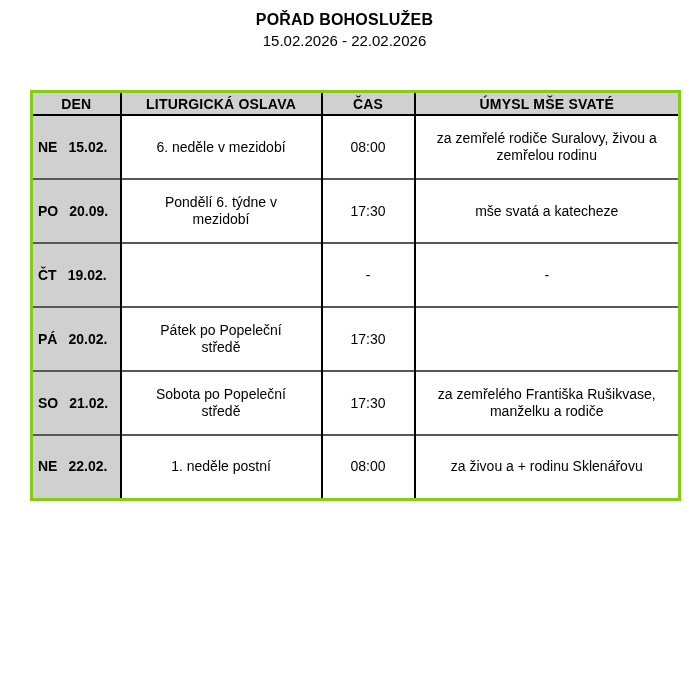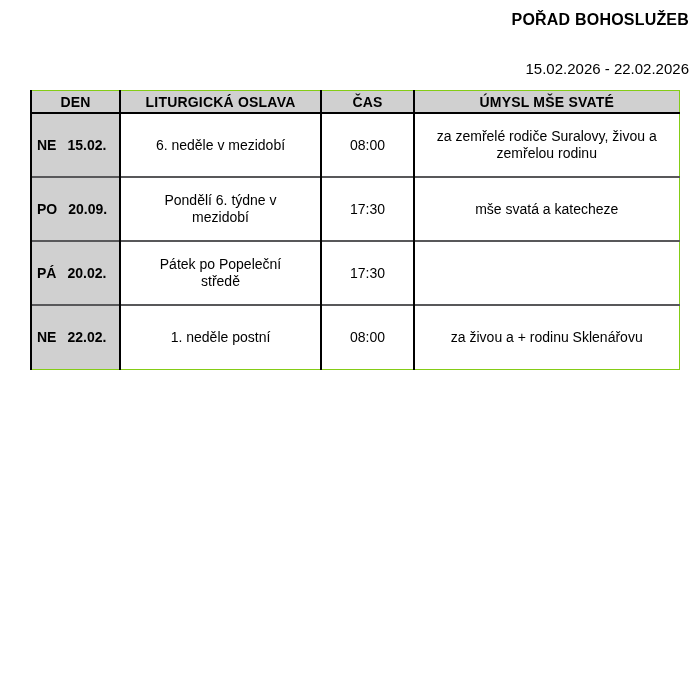--- a/index.html
+++ b/index.html
@@ -10,42 +10,41 @@
   body {
     position: relative;
     width: 689px;
     height: 675px;
     font-family: "Liberation Sans", "DejaVu Sans", sans-serif;
     color: #000000;
     overflow: hidden;
   }
   .titles {
     padding-top: 9px;
-    text-align: right;
+    text-align: center;
   }
   .title-main, .title-church {
     font-size: 16px;
     font-weight: bold;
     line-height: 21px;
     letter-spacing: 0.2px;
   }
   .title-dates {
     font-size: 15px;
     font-weight: normal;
     line-height: 22px;
-    margin-top: 28px;
   }
   table.schedule {
     position: absolute;
     left: 30px;
     top: 90px;
     width: 648px;
     table-layout: fixed;
     border-collapse: collapse;
-    border: 1px solid #84cc16;
+    border: 3px solid #84cc16;
   }
   col.c-den   { width: 89px;  }
   col.c-lit   { width: 201px; }
   col.c-cas   { width: 93px;  }
   col.c-umysl { width: 265px; }
 
   th {
     height: 21px;
     background: #d0d0d0;
     font-size: 14px;
@@ -125,27 +124,49 @@
           <span>20.09.</span>
         </div>
       </td>
       <td class="lit-cell">Pondělí 6. týdne v mezidobí</td>
       <td class="cas-cell">17:30</td>
       <td class="umysl-cell">mše svatá a katecheze</td>
     </tr>
     <tr>
       <td class="day-cell">
         <div class="day-wrap">
+          <span>ČT</span>
+          <span>19.02.</span>
+        </div>
+      </td>
+      <td class="lit-cell"></td>
+      <td class="cas-cell">-</td>
+      <td class="umysl-cell">-</td>
+    </tr>
+    <tr>
+      <td class="day-cell">
+        <div class="day-wrap">
           <span>PÁ</span>
           <span>20.02.</span>
         </div>
       </td>
       <td class="lit-cell">Pátek po Popeleční středě</td>
       <td class="cas-cell">17:30</td>
       <td class="umysl-cell"></td>
+    </tr>
+    <tr>
+      <td class="day-cell">
+        <div class="day-wrap">
+          <span>SO</span>
+          <span>21.02.</span>
+        </div>
+      </td>
+      <td class="lit-cell">Sobota po Popeleční středě</td>
+      <td class="cas-cell">17:30</td>
+      <td class="umysl-cell">za zemřelého Františka Rušikvase, manželku a rodiče</td>
     </tr>
     <tr>
       <td class="day-cell">
         <div class="day-wrap">
           <span>NE</span>
           <span>22.02.</span>
         </div>
       </td>
       <td class="lit-cell">1. neděle postní</td>
       <td class="cas-cell">08:00</td>

